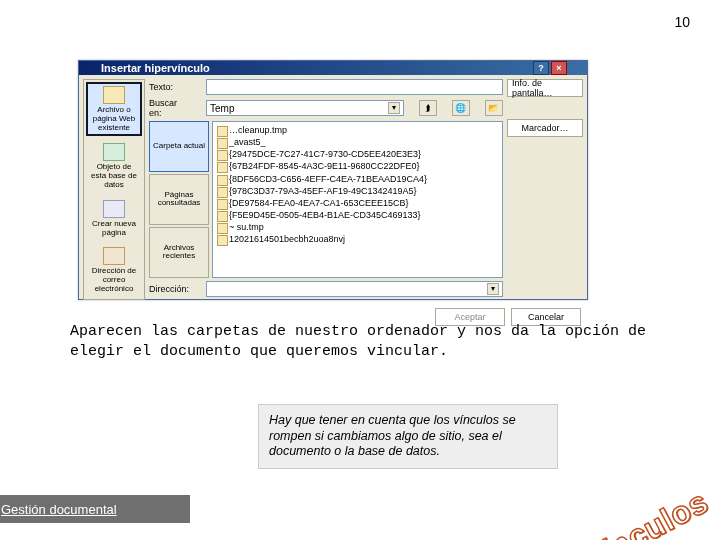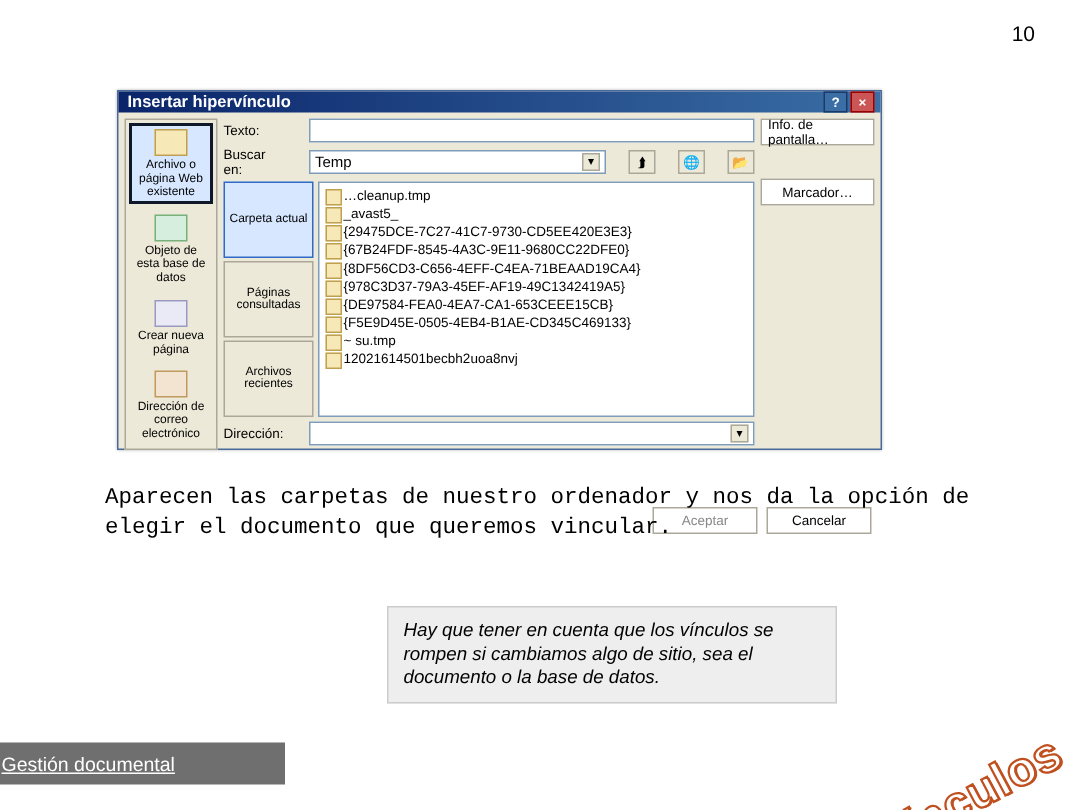--- a/index.html
+++ b/index.html
@@ -31,21 +31,21 @@
     display: flex;
     flex-direction: column;
     font-size: 10px;
   }
   .titlebar {
     height: 20px;
     background: linear-gradient(to right, #0a246a, #3a6ea5);
     color: #fff;
     display: flex;
     align-items: center;
-    padding: 0 4px;
+    padding: 0 20px;
     font-size: 11px;
   }
   .titlebar .title-txt { flex: 1; padding-left: 2px; font-weight: bold; }
   .tb-btn {
     width: 16px; height: 14px;
     background: #c55; border: 1px solid #900;
     margin-left: 2px; display:flex; align-items:center; justify-content:center;
     color:#fff; font-size:9px; font-weight:bold;
   }
   .tb-btn.help { background:#3a6ea5; border:1px solid #1a3a6a; }
@@ -122,21 +122,21 @@
     width:9px; height:9px; background:#f7e9b7; border:1px solid #c0a050;
   }
   .right-col { width: 80px; display:flex; flex-direction:column; gap:4px; padding-left:4px; }
   .btn {
     height: 18px; border:1px solid #aca899; background:#ffffff;
     font-size:9px; display:flex; align-items:center; justify-content:center;
     cursor:pointer; padding:0 4px;
   }
   .btn.dim { color:#888; }
   .dialog-footer {
-    display:flex; justify-content:flex-end; gap:6px; padding:4px 6px 6px;margin-top:30px;
+    display:flex; justify-content:flex-end; gap:6px; padding:4px 6px 6px;
   }
   .main-text {
     position:absolute;
     top: 322px;
     left: 70px;
     width: 588px;
     font-family: Liberation Mono, monospace;
     font-size: 15px;
     line-height: 1.3;
   }

